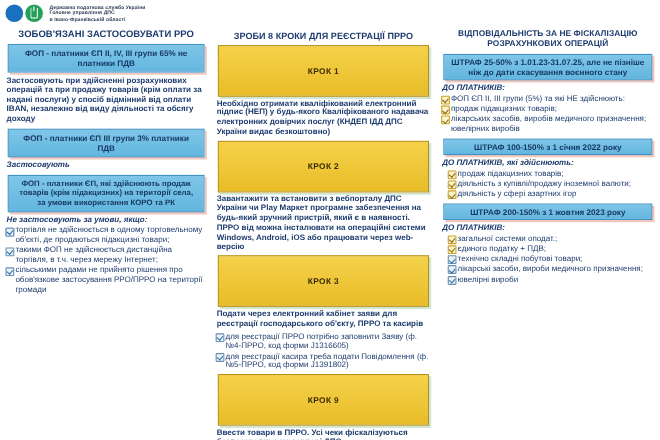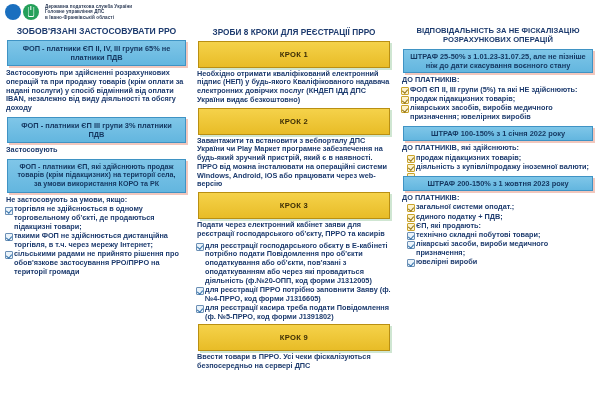--- a/index.html
+++ b/index.html
@@ -56,32 +56,32 @@
   .bluebox.tight{padding:2px 4px;}
   .bluebox.sm{font-size:7.1px;}
 
   
   .stepbar{
     margin:3px 2px 2px 2px;
     background:linear-gradient(#f5d24a,#e8bc27);
     border:1px solid #b98f12;
     color:#3a2c05;font-weight:bold;text-align:center;
     font-size:7.6px;letter-spacing:.3px;
-    padding:8px 4px;
+    padding:18px 4px;
     box-shadow:2px 2px 0 #cfe6d2;
   }
 
   
   .para{font-size:7.3px;line-height:1.2;font-weight:bold;color:#1d3b6e;margin:2px 1px 3px 1px;}
-  .lead{font-size:7.3px;font-weight:bold;margin:3px 1px 1px 1px;line-height:1.2;}
+  .lead{font-size:7.3px;font-weight:bold;margin:3px 1px 1px 1px;line-height:1.2;font-style:italic;}
 
   ul.checks{list-style:none;margin:0;padding:0;}
   ul.checks li{
     position:relative;padding-left:9px;margin:0 0 .5px 0;
-    font-size:7.3px;line-height:1.2;font-weight:bold;color:#1d3b6e;
+    font-size:7.3px;line-height:1.2;font-weight:normal;color:#1d3b6e;
   }
   ul.checks li .cbox{
     position:absolute;left:0;top:1.2px;width:6px;height:6px;
     border:1px solid #6b8fb5;background:#eaf3fa;border-radius:1px;
   }
   ul.checks li .cbox::after{
     content:"";position:absolute;left:1px;top:.5px;width:2.6px;height:4px;
     border:solid #2f6ea8;border-width:0 1.3px 1.3px 0;transform:rotate(40deg);
   }
   ul.checks.yellow li .cbox{border-color:#c9a42c;background:#fdf2cd;}
@@ -133,21 +133,20 @@
 
       <div class="stepbar">КРОК 1</div>
       <div class="para">Необхідно отримати кваліфікований електронний підпис (НЕП) у будь-якого Кваліфікованого надавача електронних довірчих послуг (КНДЕП ІДД ДПС України видає безкоштовно)</div>
 
       <div class="stepbar">КРОК 2</div>
       <div class="para">Завантажити та встановити з вебпорталу ДПС України чи Play Маркет програмне забезпечення на будь-який зручний пристрій, який є в наявності. ПРРО від можна інсталювати на операційні системи Windows, Android, iOS або працювати через web-версію</div>
 
       <div class="stepbar">КРОК 3</div>
       <div class="para">Подати через електронний кабінет заяви для реєстрації господарського об'єкту, ПРРО та касирів</div>
       <ul class="checks">
-        <li><span class="cbox"></span><span>для реєстрації господарського обєкту в Е-кабінеті потрібно подати Повідомлення про об'єкти оподаткування або об'єкти, пов'язані з оподаткуванням або через які провадиться діяльність (ф.№20-ОПП, код форми J1312005)</span></li>
         <li><span class="cbox"></span><span>для реєстрації ПРРО потрібно заповнити Заяву (ф. №4-ПРРО, код форми J1316605)</span></li>
         <li><span class="cbox"></span><span>для реєстрації касира треба подати Повідомлення (ф. №5-ПРРО, код форми J1391802)</span></li>
       </ul>
 
       <div class="stepbar">КРОК 9</div>
       <div class="para">Ввести товари в ПРРО. Усі чеки фіскалізуються безпосередньо на сервері ДПС</div>
     </div>
 
     <div class="col col-right">
       <div class="col-title right">ВІДПОВІДАЛЬНІСТЬ ЗА НЕ ФІСКАЛІЗАЦІЮ РОЗРАХУНКОВИХ ОПЕРАЦІЙ</div>
@@ -158,29 +157,28 @@
         <li><span class="cbox"></span><span>ФОП ЄП II, III групи (5%) та які НЕ здійснюють:</span></li>
         <li><span class="cbox"></span><span>продаж підакцизних товарів;</span></li>
         <li><span class="cbox"></span><span>лікарських засобів, виробів медичного призначення; ювелірних виробів</span></li>
       </ul>
 
       <div class="bluebox tight">ШТРАФ 100-150% з 1 січня 2022 року</div>
       <div class="lead">ДО ПЛАТНИКІВ, які здійснюють:</div>
       <ul class="checks yellow indent">
         <li><span class="cbox"></span><span>продаж підакцизних товарів;</span></li>
         <li><span class="cbox"></span><span>діяльність з купівлі/продажу іноземної валюти;</span></li>
-        <li><span class="cbox"></span></li>
+        <li><span class="cbox"></span><span>діяльність у сфері азартних ігор</span></li>
       </ul>
 
       <div class="bluebox tight">ШТРАФ 200-150% з 1 жовтня 2023 року</div>
       <div class="lead">ДО ПЛАТНИКІВ:</div>
       <ul class="checks yellow indent">
         <li><span class="cbox"></span><span>загальної системи оподат.;</span></li>
         <li><span class="cbox"></span><span>єдиного податку + ПДВ;</span></li>
-        <li><span class="cbox"></span><span>ЄП, які продають:</span></li>
       </ul>
       <ul class="checks indent">
         <li><span class="cbox"></span><span>технічно складні побутові товари;</span></li>
         <li><span class="cbox"></span><span>лікарські засоби, вироби медичного призначення;</span></li>
         <li><span class="cbox"></span><span>ювелірні вироби</span></li>
       </ul>
     </div>
 
   </div>
 </div>

